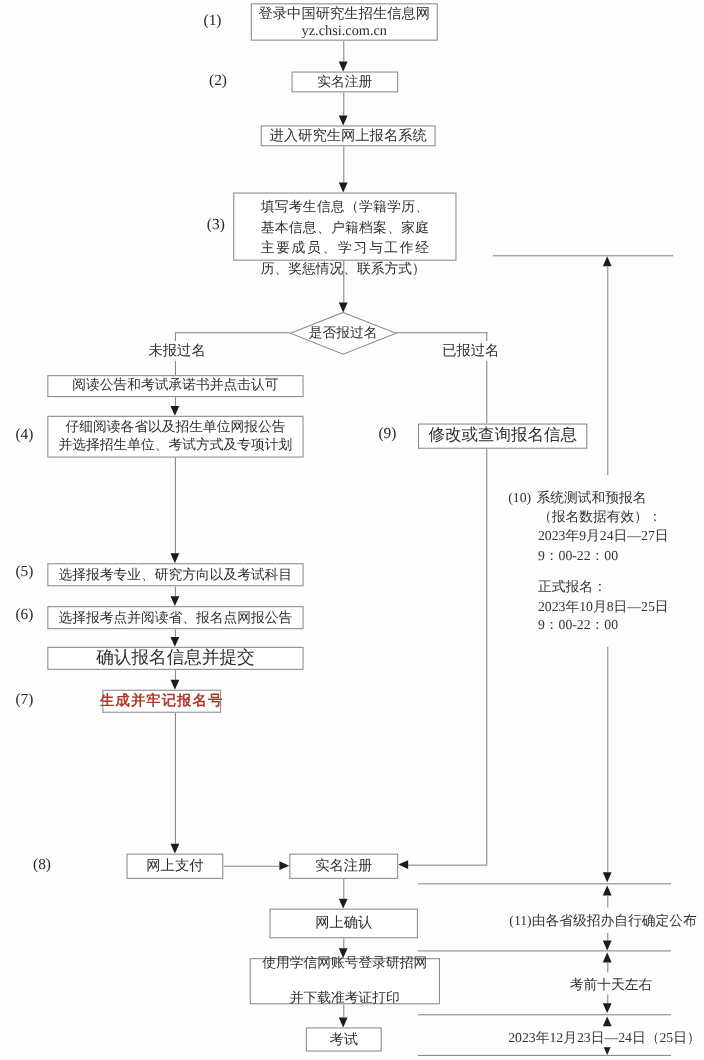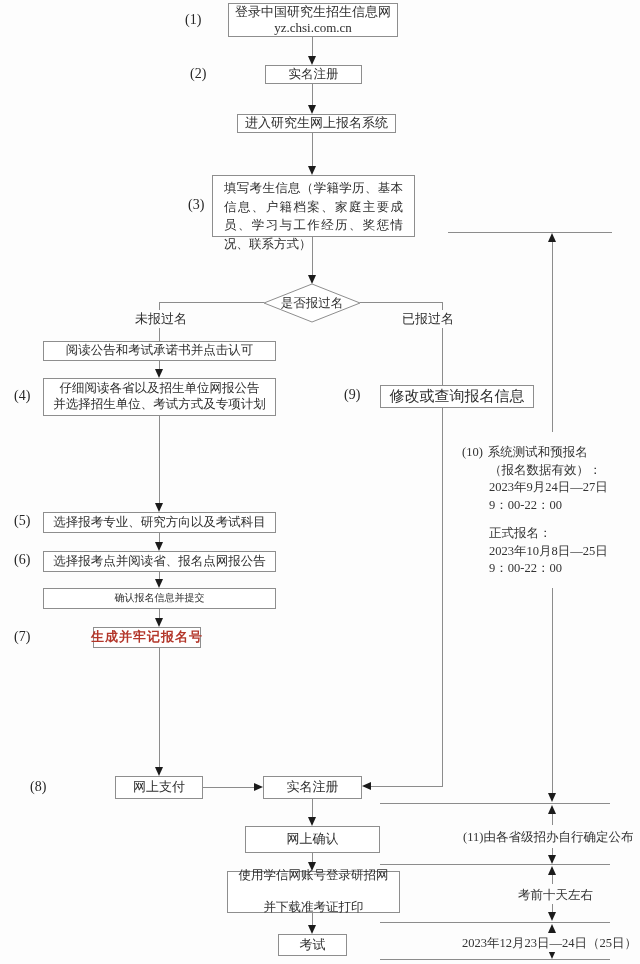--- a/index.html
+++ b/index.html
@@ -15,21 +15,21 @@
   .ah-down{border-left:4.5px solid transparent;border-right:4.5px solid transparent;border-top:9px solid #1b1b1b;}
   .ah-up{border-left:4.5px solid transparent;border-right:4.5px solid transparent;border-bottom:9px solid #1b1b1b;}
   .ah-right{border-top:4.5px solid transparent;border-bottom:4.5px solid transparent;border-left:9px solid #1b1b1b;}
   .ah-left{border-top:4.5px solid transparent;border-bottom:4.5px solid transparent;border-right:9px solid #1b1b1b;}
 
   
   .box{position:absolute;box-sizing:border-box;border:1px solid #8e8e8e;background:#fff;
        display:flex;flex-direction:column;align-items:center;justify-content:center;
        text-align:center;font-size:13px;color:#2e2e2e;line-height:1.25;}
   .box .ln{white-space:nowrap;}
-  .box-justify{display:block;text-align:justify;padding:3px 11px;font-size:12.5px;line-height:18.5px;}
+  .box-justify{display:block;text-align:justify;padding:3px 24px;font-size:12.5px;line-height:18.5px;}
   .red-box{color:#b3362a;font-weight:bold;letter-spacing:1px;}
 
   
   .diamond{position:absolute;}
   .diamond-text{position:absolute;width:100%;text-align:center;font-size:12.5px;color:#2e2e2e;top:50%;transform:translateY(-50%);}
 
   
   .lbl{position:absolute;font-size:14px;color:#262626;white-space:nowrap;}
   .branch-lbl{position:absolute;font-size:13px;color:#2e2e2e;background:#fdfdfd;padding:0 2px;white-space:nowrap;}
 
@@ -152,21 +152,21 @@
   </div>
 
   <div class="box" style="left:43px;top:512px;width:233px;height:21px;font-size:12.5px;">
     <div class="ln">选择报考专业、研究方向以及考试科目</div>
   </div>
 
   <div class="box" style="left:43px;top:551px;width:233px;height:21px;font-size:12.5px;">
     <div class="ln">选择报考点并阅读省、报名点网报公告</div>
   </div>
 
-  <div class="box" style="left:43px;top:588px;width:233px;height:21px;font-size:10px;">
+  <div class="box" style="left:43px;top:588px;width:233px;height:21px;font-size:16px;">
     <div class="ln">确认报名信息并提交</div>
   </div>
 
   <div class="box red-box" style="left:93px;top:627px;width:108px;height:21px;">
     <div class="ln">生成并牢记报名号</div>
   </div>
 
   <div class="box" style="left:115px;top:776px;width:88px;height:23px;">
     <div class="ln">网上支付</div>
   </div>

